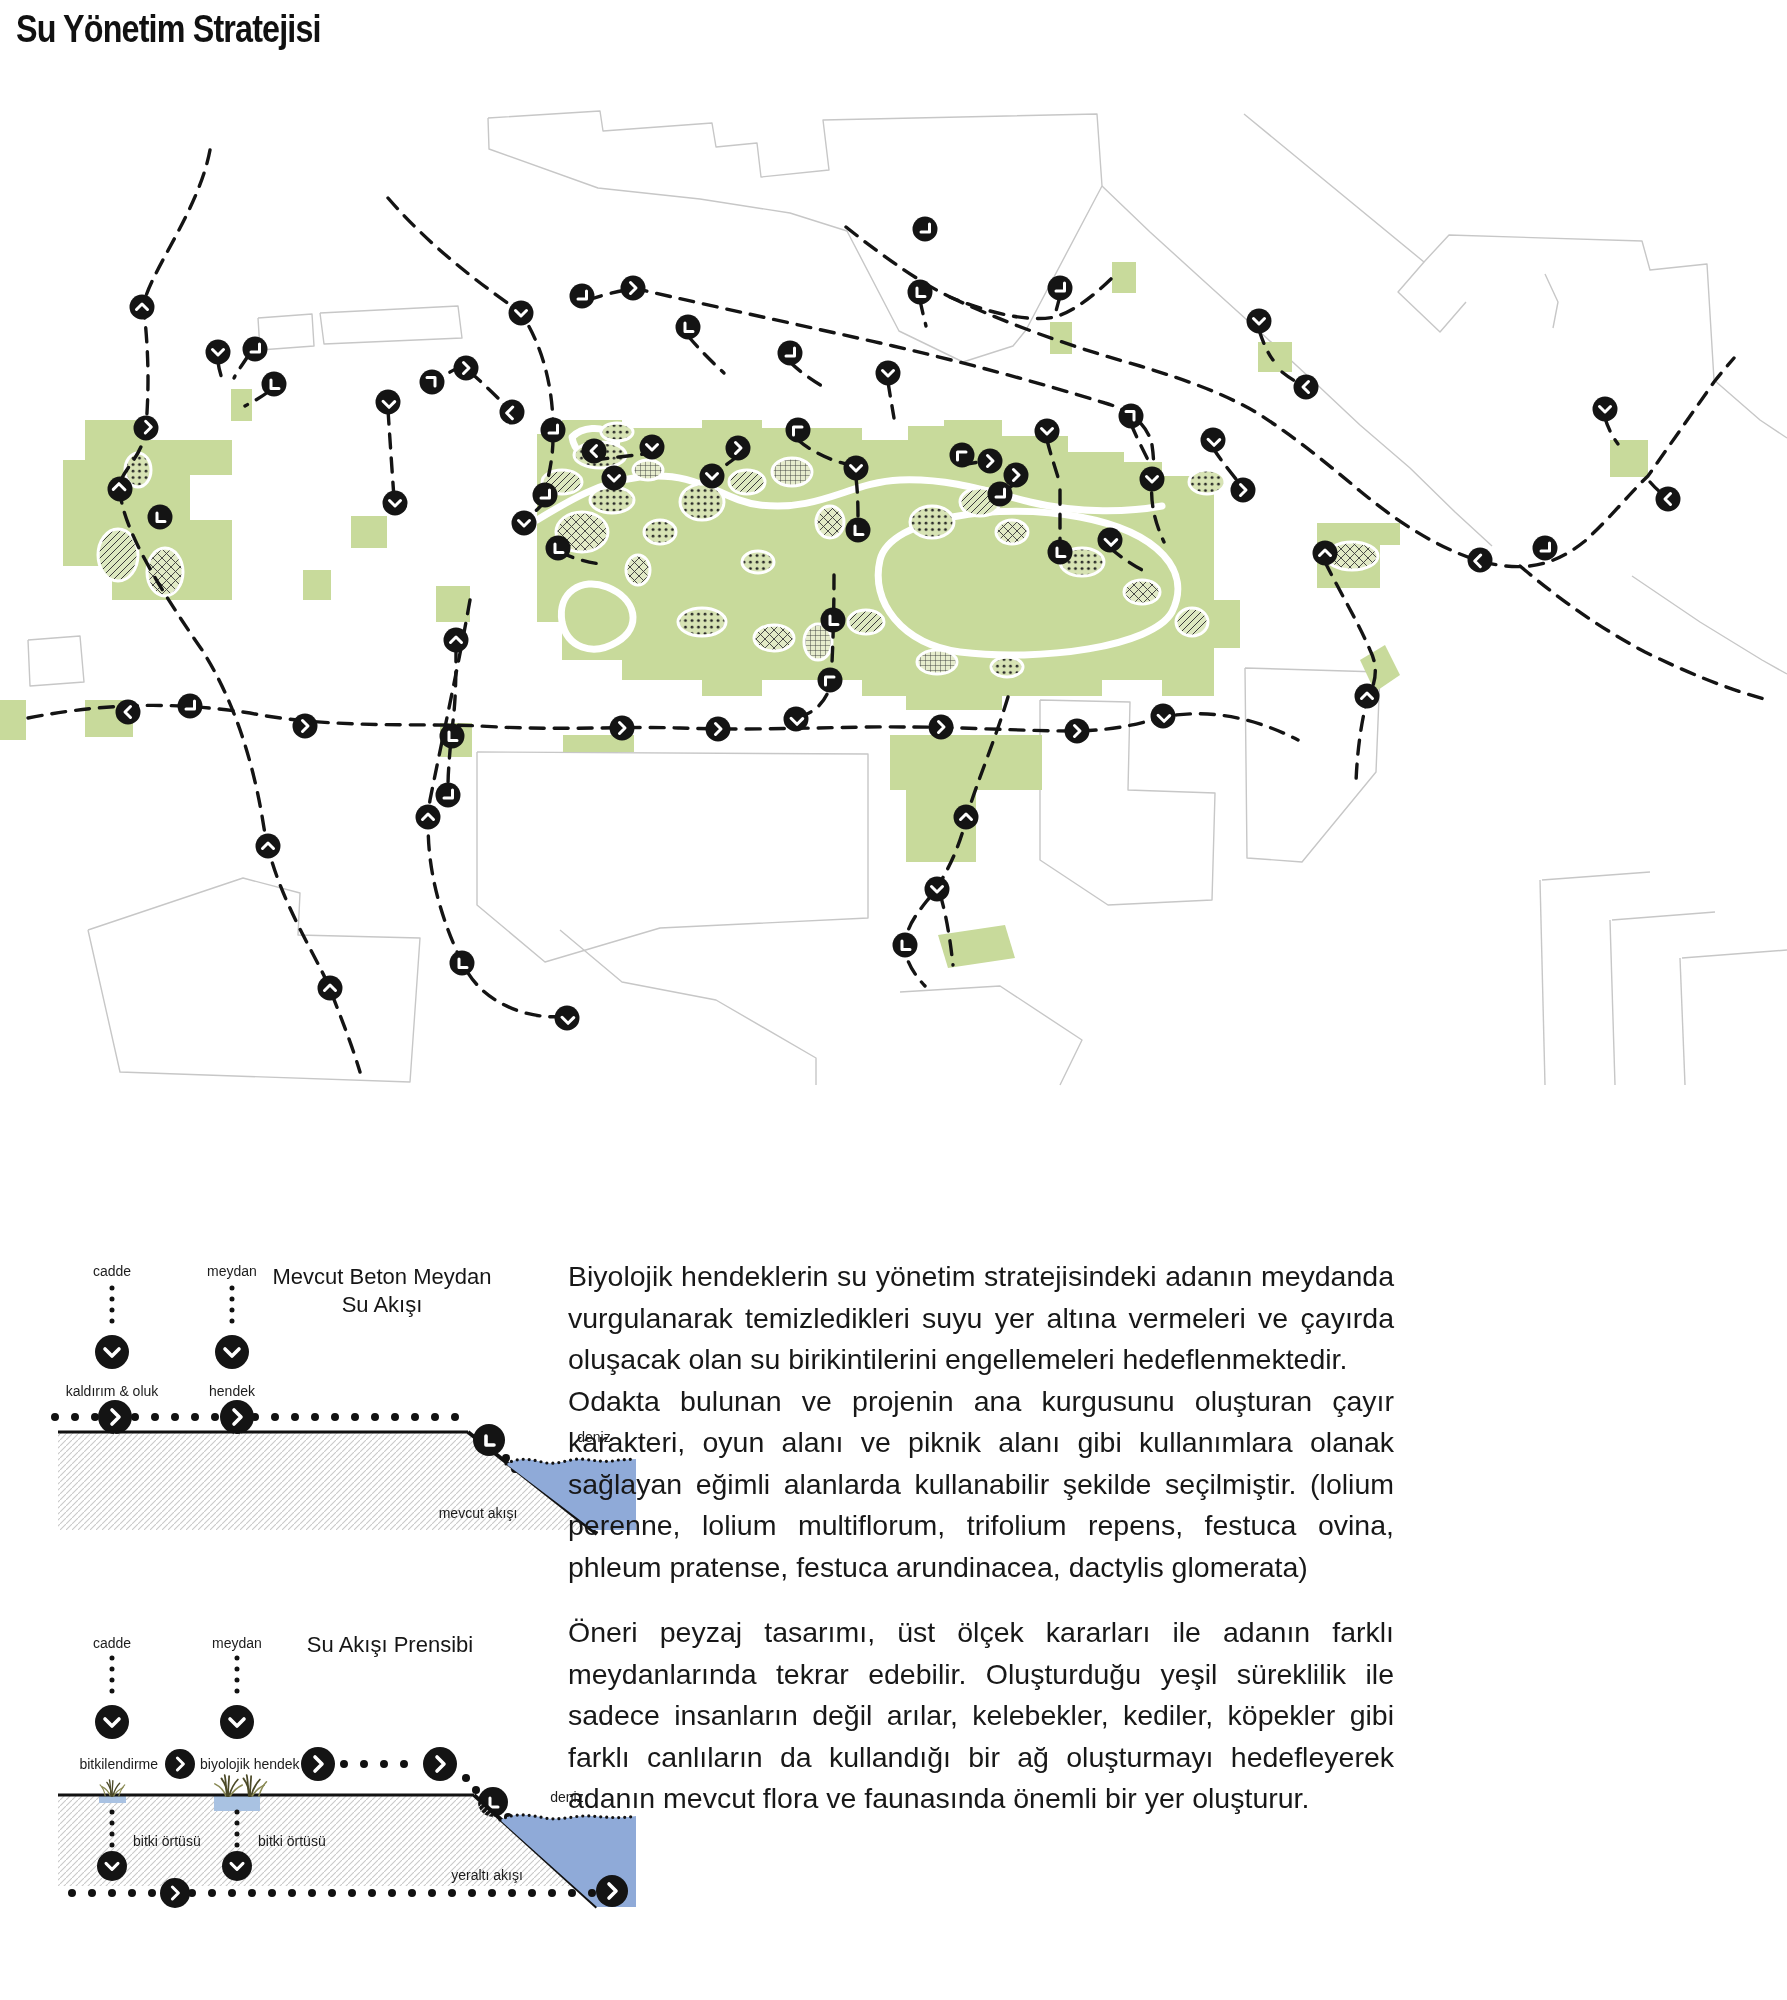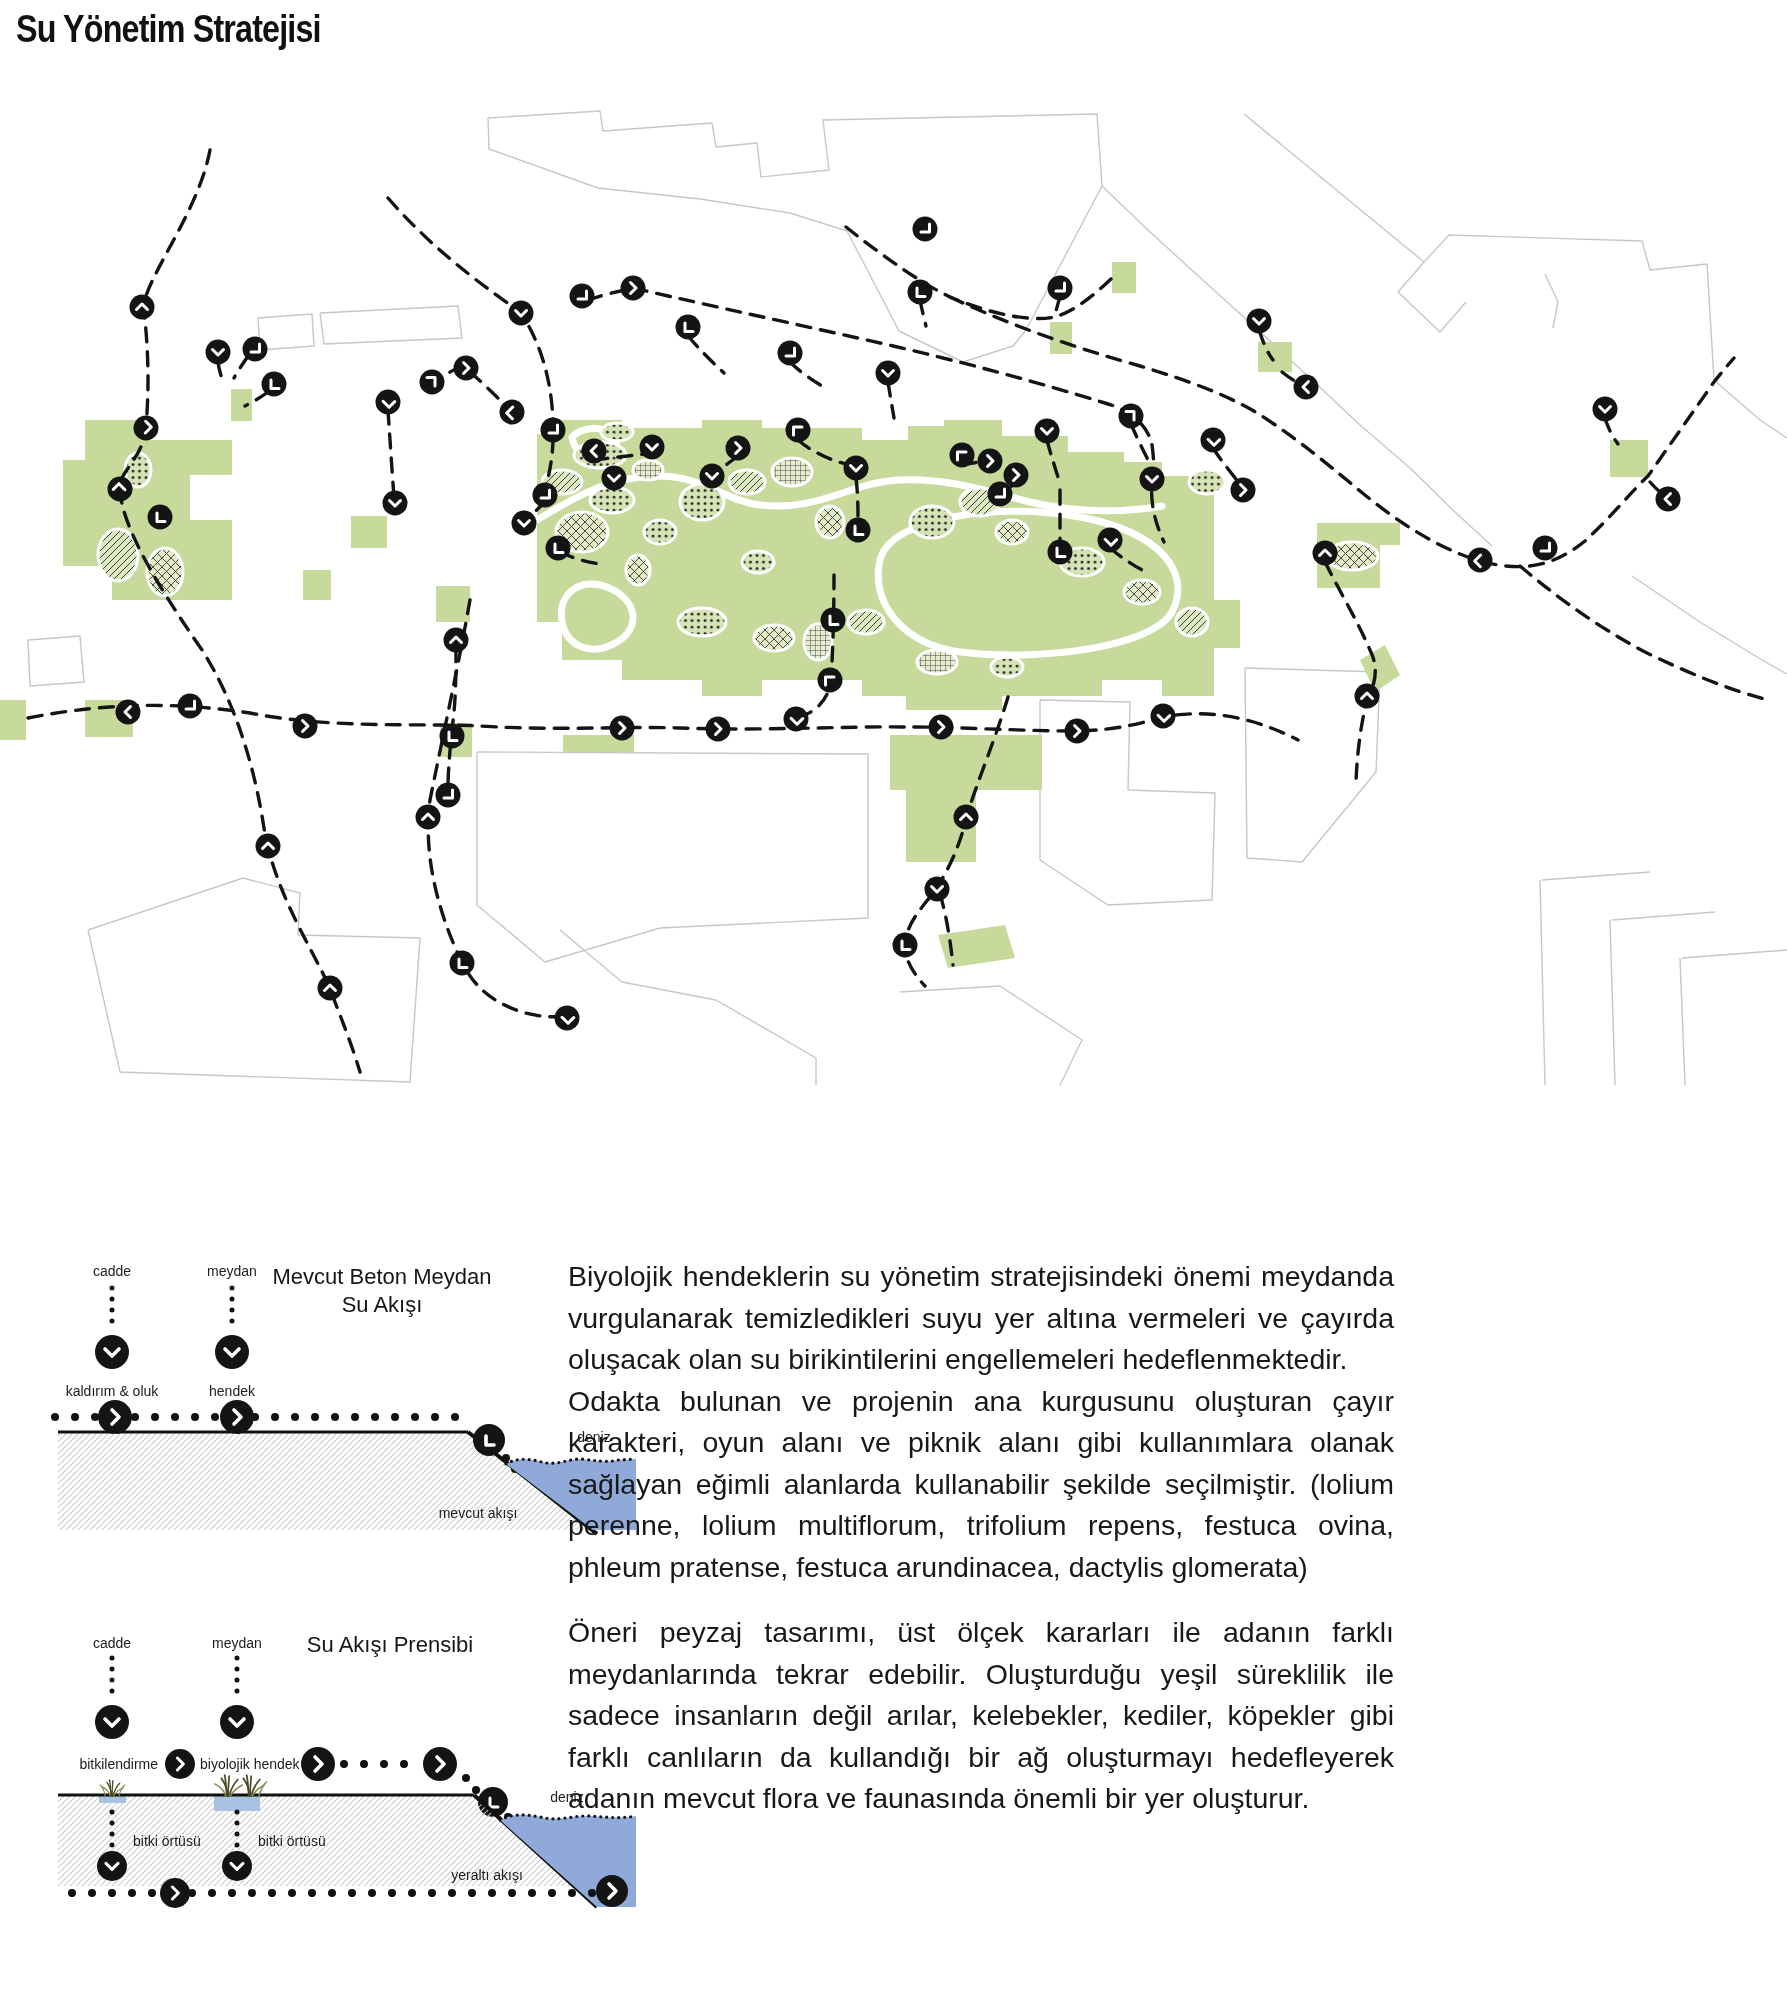--- a/index.html
+++ b/index.html
@@ -638,16 +638,16 @@
         <path d="M-6,-2.6 L0,3.4 L6,-2.6"></path>
       </g>
     <g class="mk big" transform="translate(612,1891) rotate(270)">
         <circle r="16"></circle>
         <path d="M-7,-3 L0,4 L7,-3"></path>
       </g>
   </g>
 </svg>
 
 <div class="textcol">
-  <p>Biyolojik hendeklerin su yönetim stratejisindeki önemi meydanda vurgulanarak temizledikleri suyu yer altına vermeleri ve çayırda oluşacak olan su birikintilerini engellemeleri hedeflenmektedir.</p>
+  <p>Biyolojik hendeklerin su yönetim stratejisindeki adanın meydanda vurgulanarak temizledikleri suyu yer altına vermeleri ve çayırda oluşacak olan su birikintilerini engellemeleri hedeflenmektedir.</p>
   <p>Odakta bulunan ve projenin ana kurgusunu oluşturan çayır karakteri, oyun alanı ve piknik alanı gibi kullanımlara olanak sağlayan eğimli alanlarda kullanabilir şekilde seçilmiştir. (lolium perenne, lolium multiflorum, trifolium repens, festuca ovina, phleum pratense, festuca arundinacea, dactylis glomerata)</p>
   <p class="gap">Öneri peyzaj tasarımı, üst ölçek kararları ile adanın farklı meydanlarında tekrar edebilir. Oluşturduğu yeşil süreklilik ile sadece insanların değil arılar, kelebekler, kediler, köpekler gibi farklı canlıların da kullandığı bir ağ oluşturmayı hedefleyerek adanın mevcut flora ve faunasında önemli bir yer oluşturur.</p>
 </div>
 
 </body></html>

